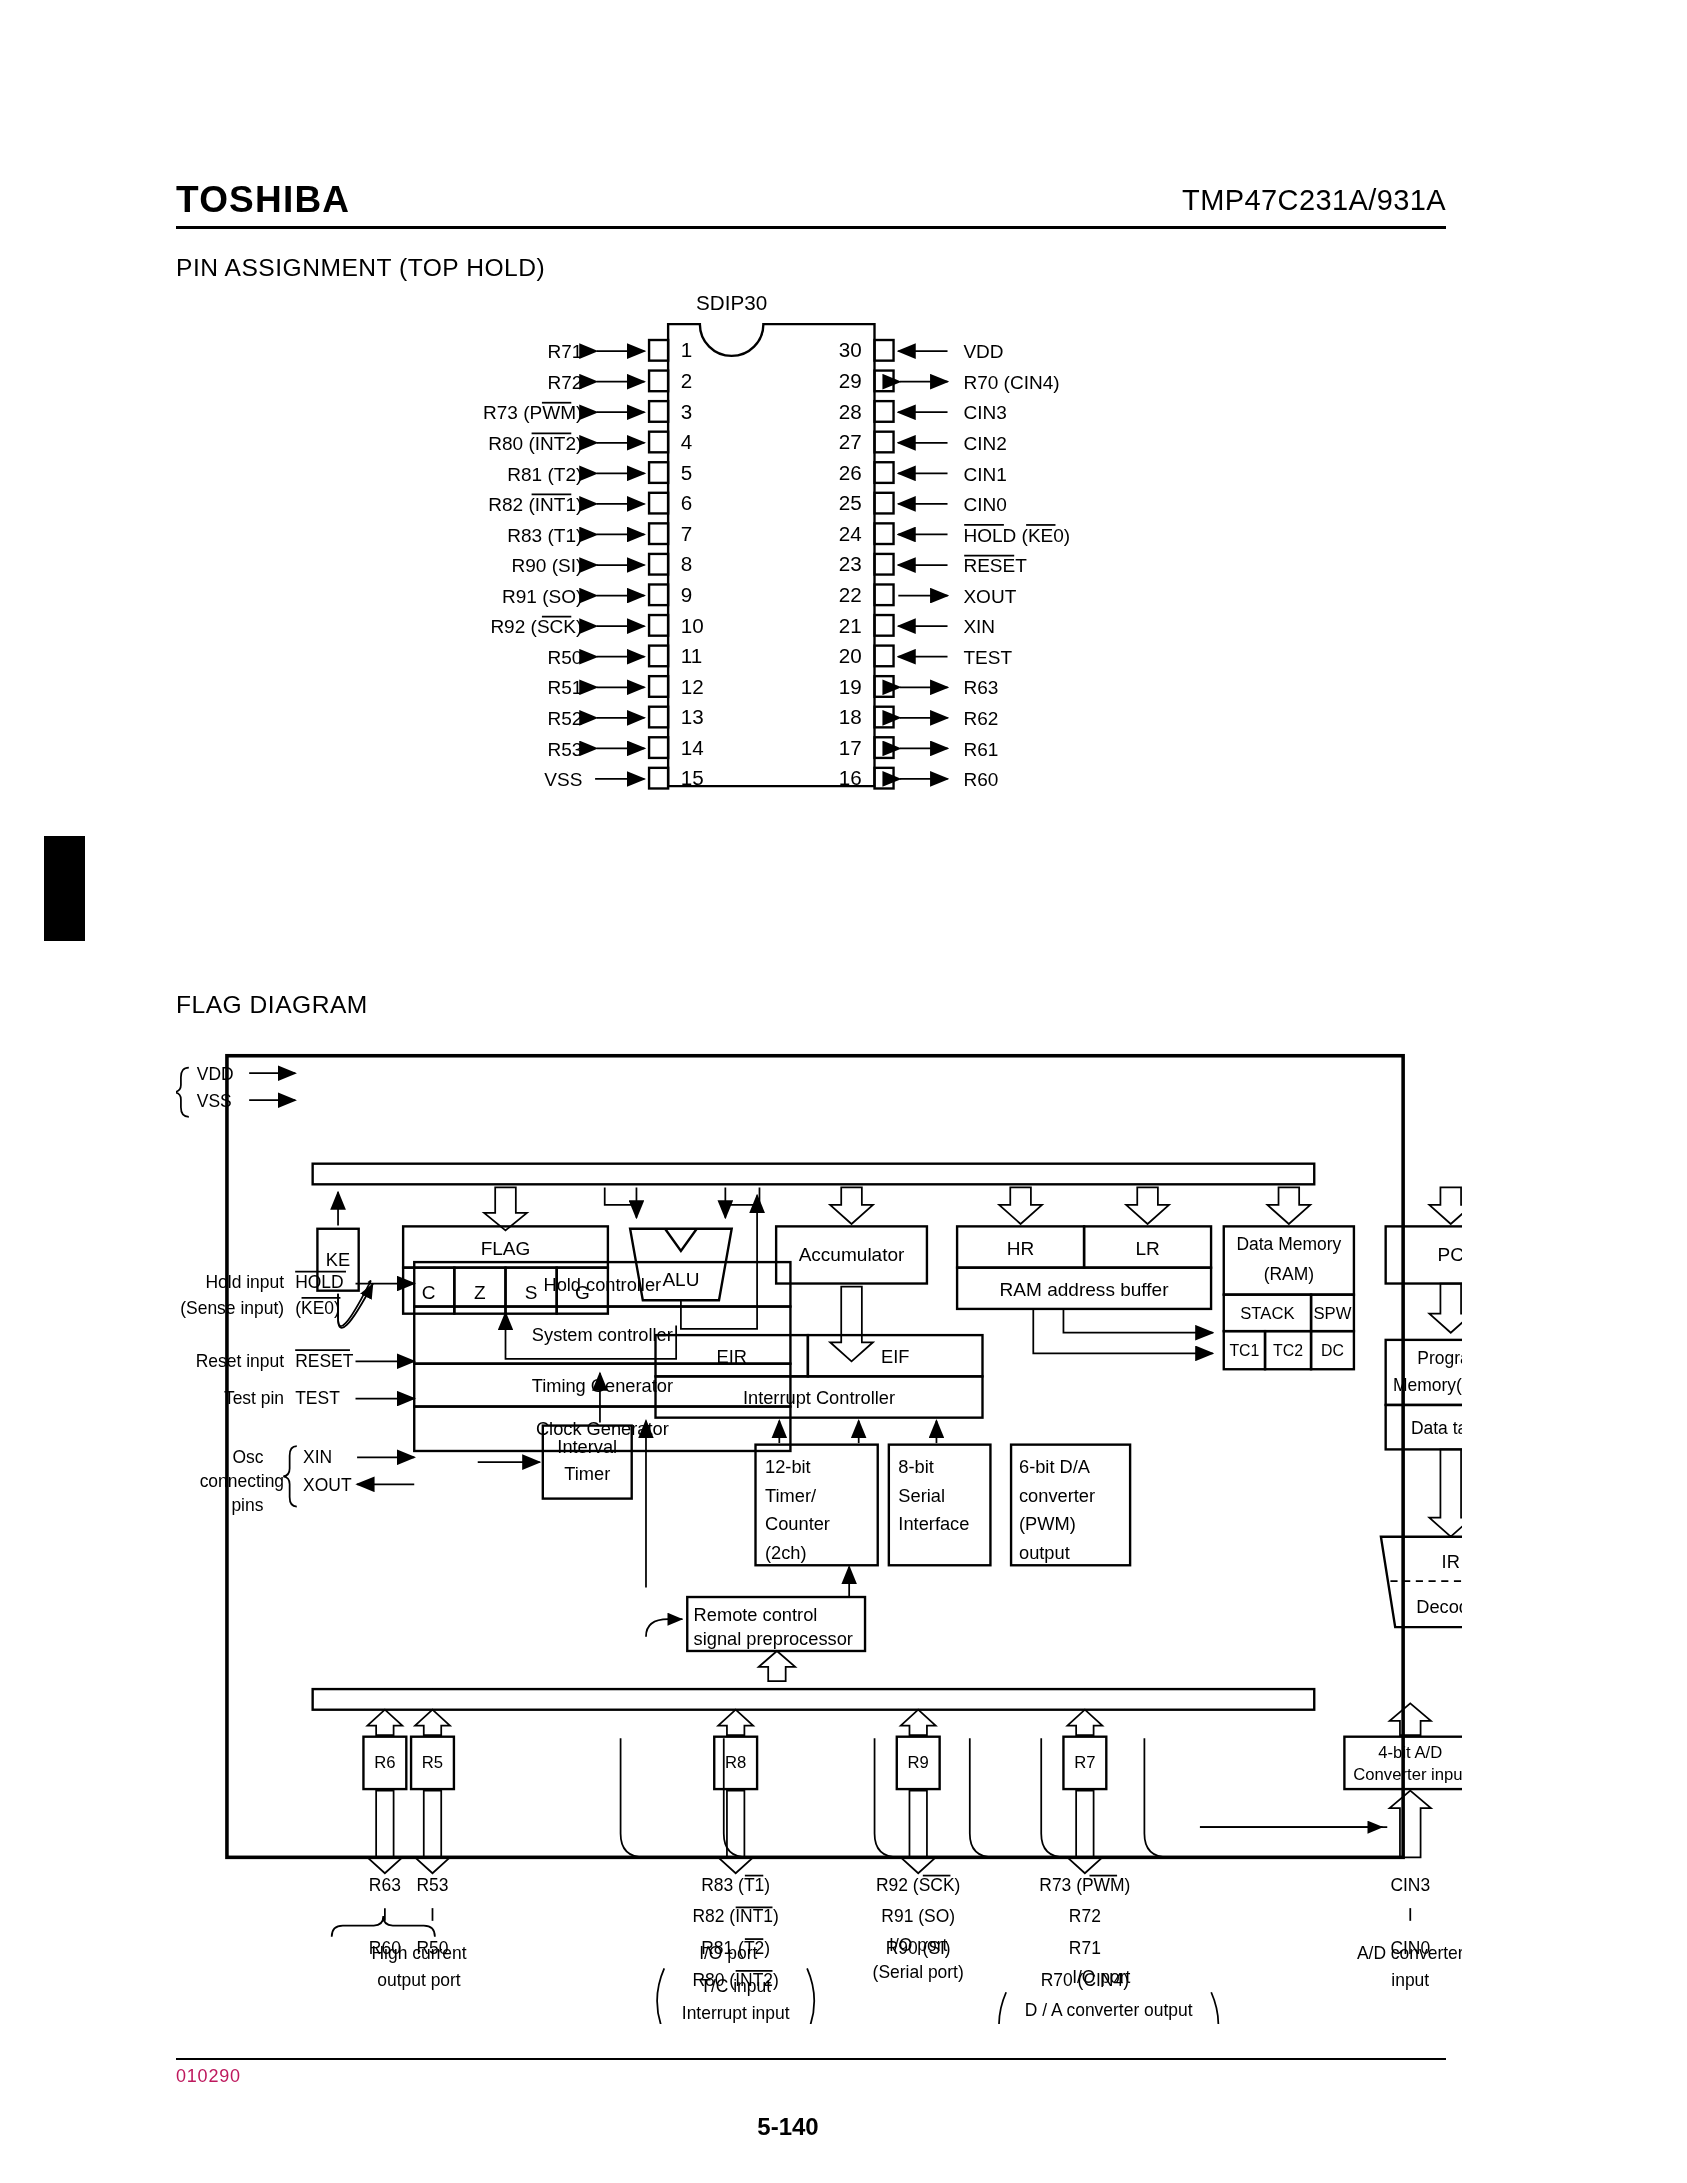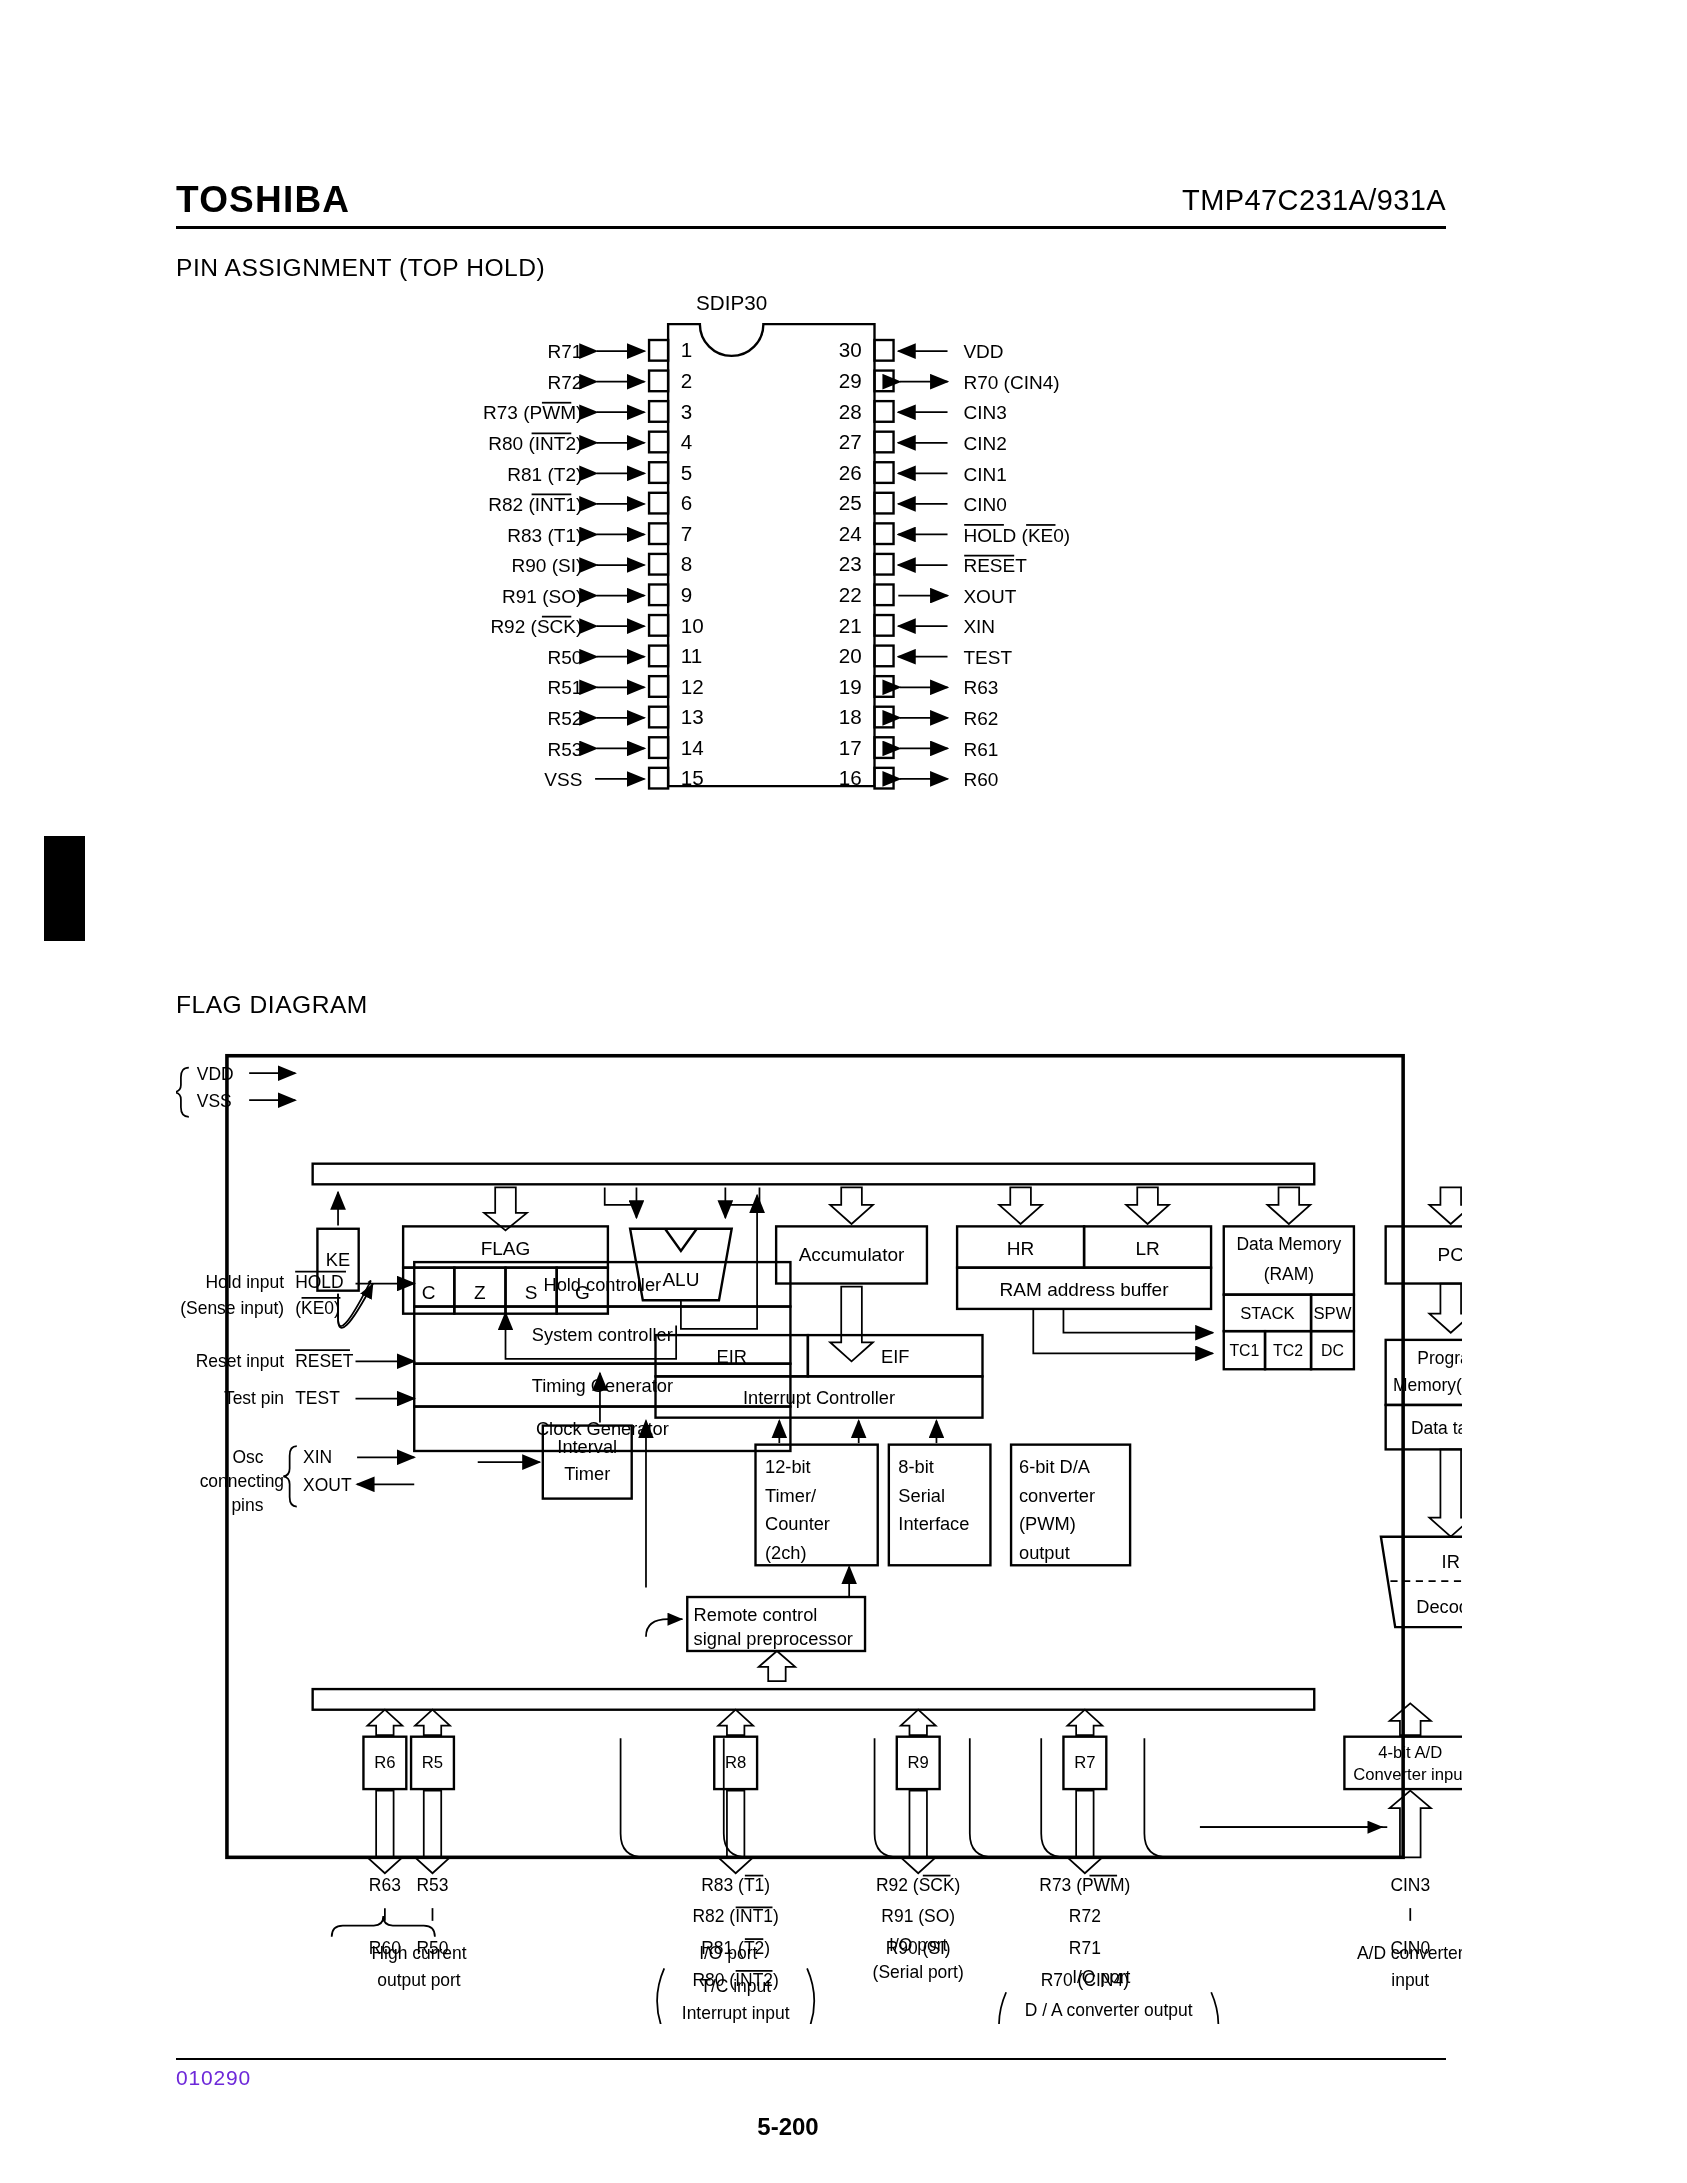--- a/index.html
+++ b/index.html
@@ -18,21 +18,21 @@
   #headrule{position:absolute;left:176px;top:226px;width:1270px;height:3.2px;background:#000;}
 
   #sectionTitlePin{position:absolute;left:176px;top:254px;font-size:24.6px;letter-spacing:0.5px;}
   #sectionTitleBlock{position:absolute;left:176px;top:991px;font-size:24.6px;letter-spacing:0.5px;}
 
   
   #thumbtab{position:absolute;left:44px;top:836px;width:41px;height:105px;background:#000;}
 
   
   #footrule{position:absolute;left:176px;top:2058px;width:1270px;height:2.4px;background:#000;}
-  #footcode{position:absolute;left:176px;top:2066px;font-size:21px;letter-spacing:0.8px;color:#6d28d9;}
+  #footcode{position:absolute;left:176px;top:2066px;font-size:18px;letter-spacing:0.8px;color:#be185d;}
   #pagenum{position:absolute;left:0;right:0;top:2113px;text-align:center;font-size:24px;font-weight:bold;}
   #pagenum span{display:inline-block;margin-left:-111px;}
 
   
   svg{display:block;}
   #pinsvg{position:absolute;left:176px;top:286px;}
   #blocksvg{position:absolute;left:176px;top:1024px;}
 
   .ln{stroke:#000;fill:none;}
   .lw1{stroke-width:2.2;}
@@ -470,16 +470,16 @@
         <path d="M1060 1050 h-30 q-30 0 -30 -30 v-120" class="ln lw1" fill="none"></path>
         <path d="M1090 900 v120 q0 30 30 30 h20" class="ln lw1" fill="none"></path>
         <path d="M1270 1050 h-20 q-30 0 -30 -30 v-120" class="ln lw1" fill="none"></path>
         <path d="M1290 1012 h236" class="ln lw1" fill="none"></path>
         <line x1="1290" y1="1012" x2="1520" y2="1012" class="ln lw1" marker-end="url(#arS)"></line>
       </g>
   </svg>
 
   <div id="footrule"></div>
   <div id="footcode">010290</div>
-  <div id="pagenum"><span>5-200</span></div>
+  <div id="pagenum"><span>5-140</span></div>
 
 </div>
 
 
 </body></html>

